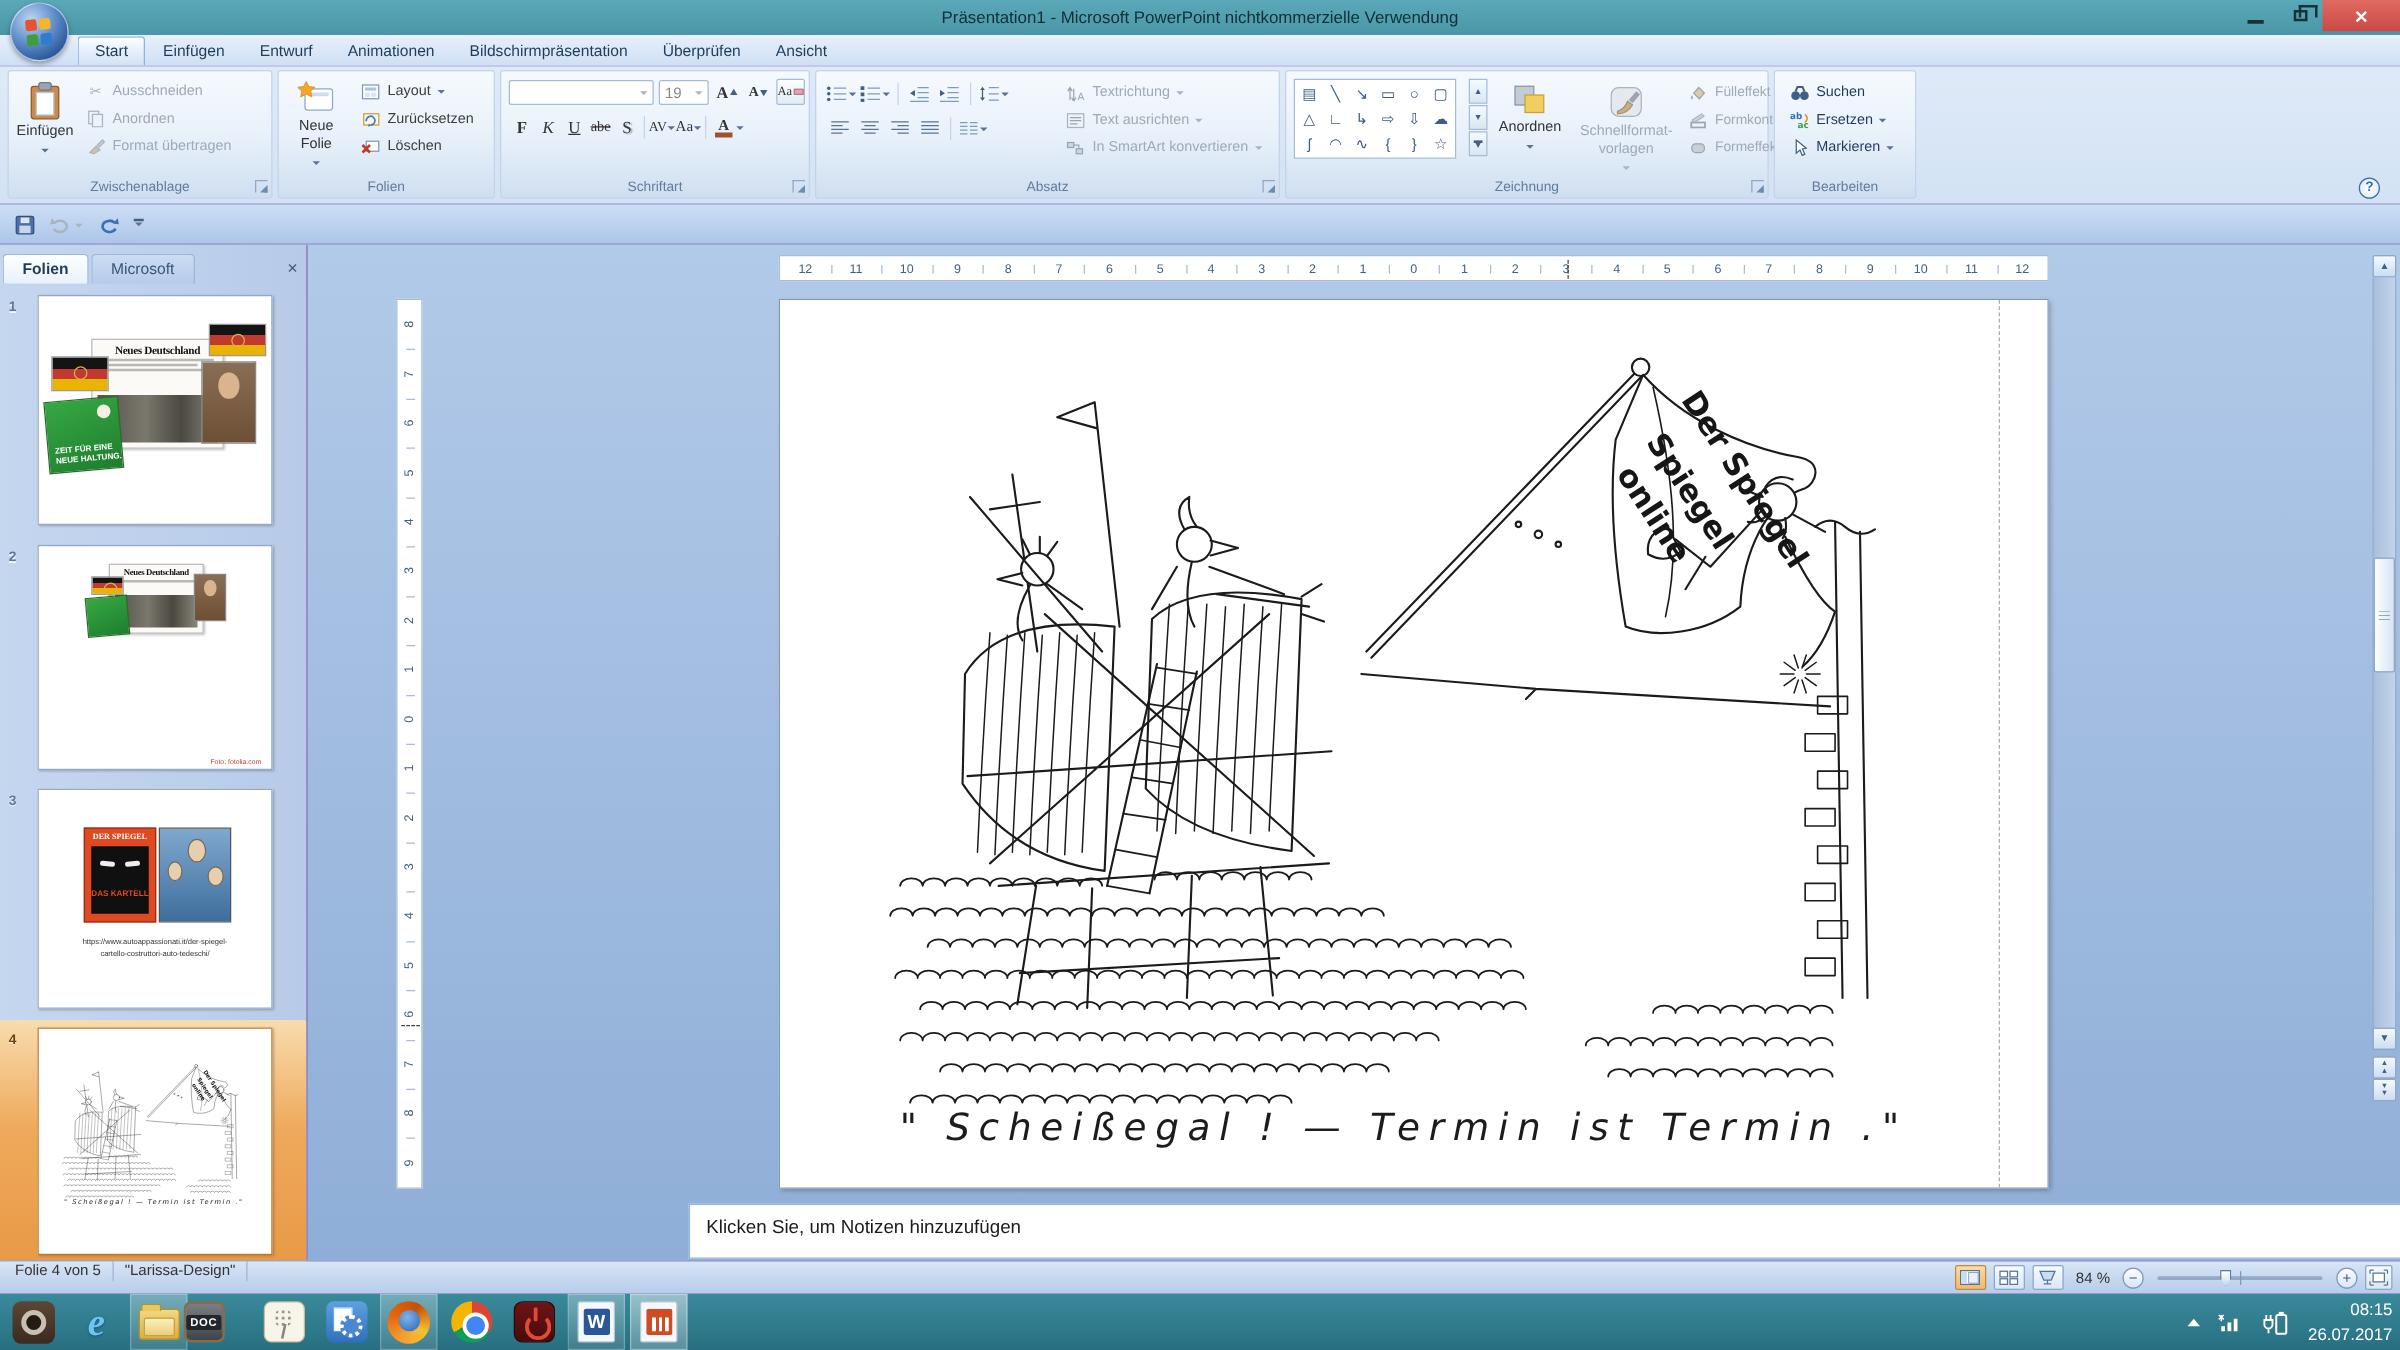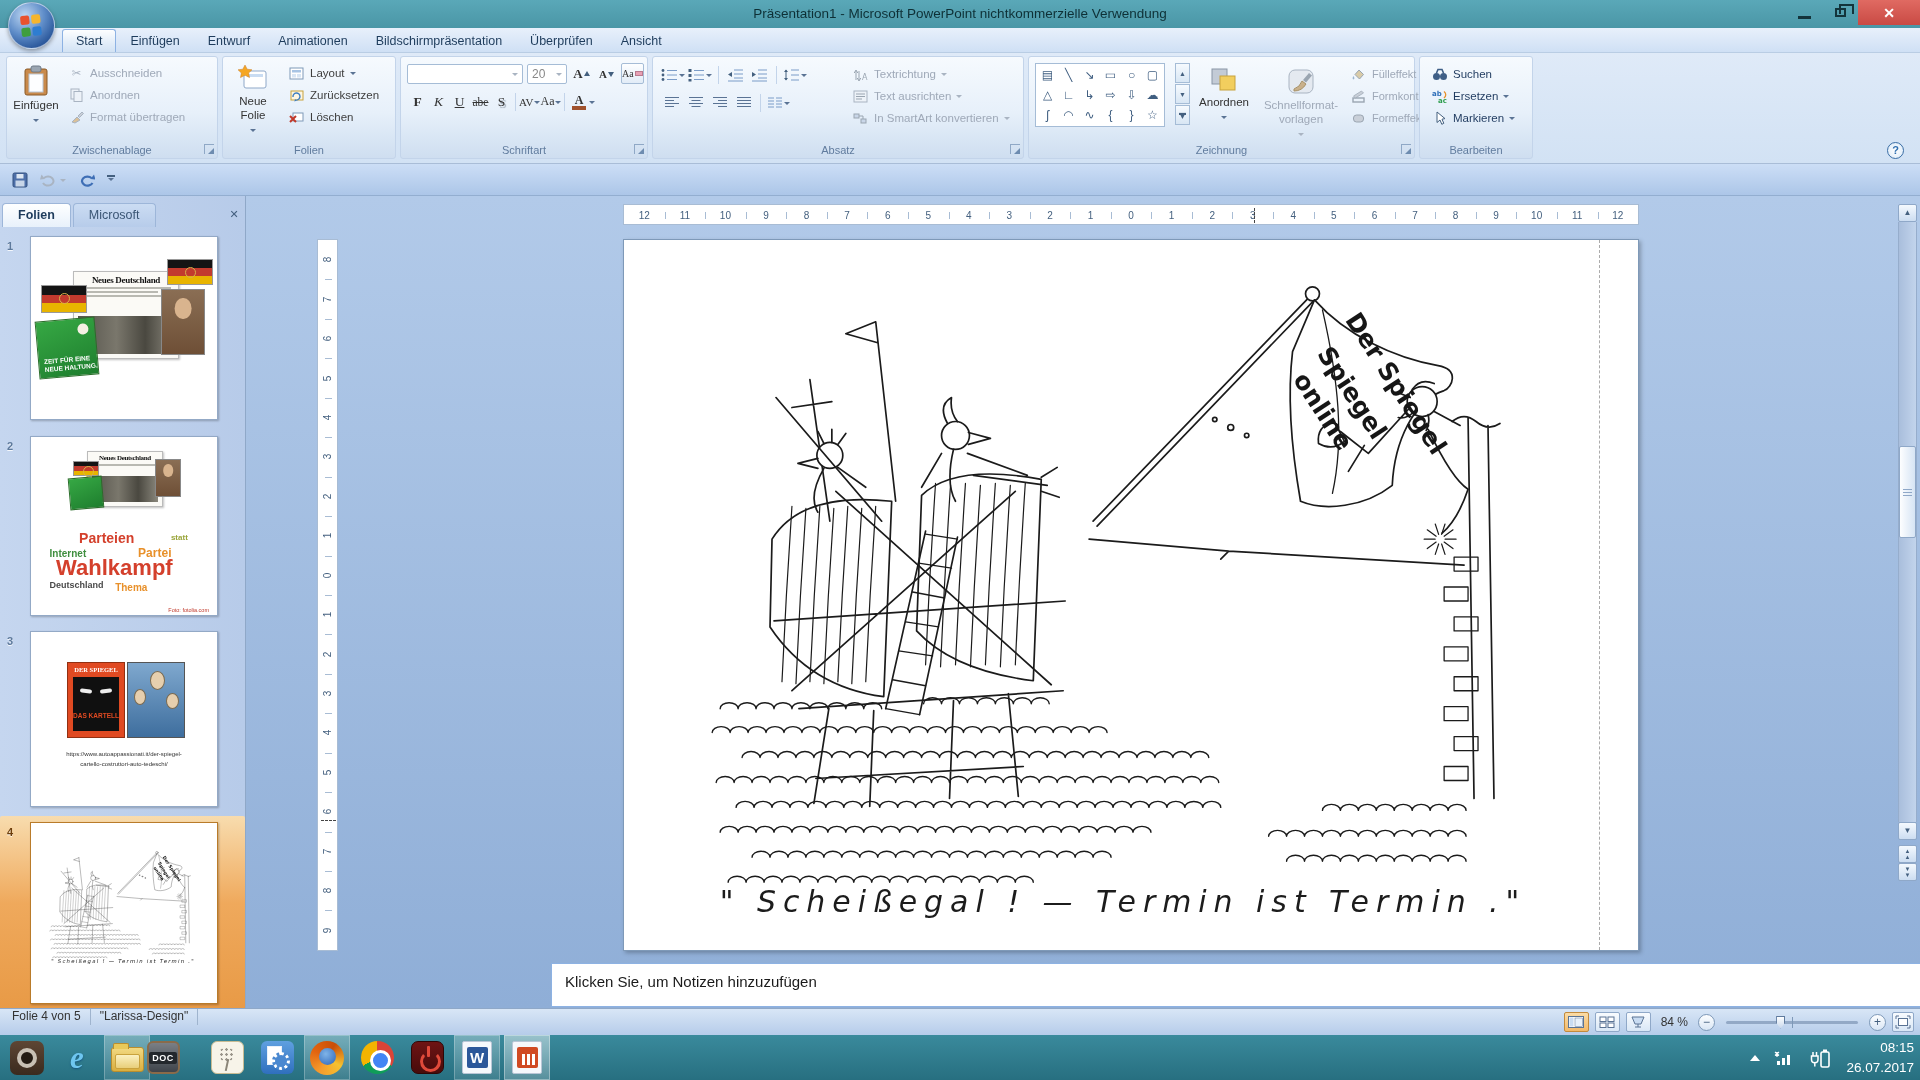--- a/index.html
+++ b/index.html
@@ -370,21 +370,21 @@
       <div class="glabel">Folien</div>
     </div>
 
     <div class="rgroup" style="left:400px;width:248px">
       <div class="abs" style="left:6px;top:6px;display:flex;gap:4px;align-items:center">
         <span class="combo" style="width:116px">
             <span></span>
             <span class="caret gray"></span>
           </span>
         <span class="combo" style="width:40px">
-            <span>20</span>
+            <span>19</span>
             <span class="caret gray"></span>
           </span>
         <span class="fmtbtn">
             <b style="font-size:13px">A</b>
             <svg width="6" height="6">
               <path d="M3 0 L6 5 L0 5z" fill="#44607F"></path>
             </svg>
           </span>
         <span class="fmtbtn">
             <b style="font-size:11px">A</b>
@@ -707,29 +707,20 @@
             <div class="tnum">2</div>
             <div class="tcard" style="height: 180px; position: absolute;">
   <div class="tp tp-paper" style="left:56px;top:14px;width:76px;height:56px">
     <div class="tp-mast" style="font-size:7px;padding-top:2px">Neues Deutschland</div>
     <div class="tp-line" style="margin:1.5px 5px"></div>
     <div class="tp-photo" style="height:26px"></div>
   </div>
   <div class="tp tp-flag" style="left:42px;top:24px;width:26px;height:15px"></div>
   <div class="tp tp-poster" style="left:38px;top:40px;width:34px;height:32px;transform:rotate(-5deg)"></div>
   <div class="tp tp-port" style="left:124px;top:22px;width:26px;height:38px"></div>
-  <div class="tp" style="left:12px;top:84px;width:164px;height:78px">
-    <span class="tp-cloudword" style="left:22%;top:12%;font-size:14px;color:#D4402C">Parteien</span>
-                <span class="tp-cloudword" style="left:78%;top:16%;font-size:8px;color:#9AA53A">statt</span>
-                <span class="tp-cloudword" style="left:4%;top:34%;font-size:10px;color:#3E8E3E">Internet</span>
-                <span class="tp-cloudword" style="left:58%;top:32%;font-size:12px;color:#E8902A">Partei</span>
-                <span class="tp-cloudword" style="left:8%;top:44%;font-size:22px;color:#D4402C">Wahlkampf</span>
-                <span class="tp-cloudword" style="left:4%;top:76%;font-size:9px;color:#4A4A4A">Deutschland</span>
-                <span class="tp-cloudword" style="left:44%;top:78%;font-size:10px;color:#E8902A">Thema</span>
-  </div>
   <div class="tp-credit">Foto: fotolia.com</div>
             </div>
           </div>
           <div class="throw" style="top: 429px; height: 188px;">
             <div class="tnum">3</div>
             <div class="tcard" style="height: 176px; position: absolute;">
   <div class="sp-cover" style="left:36px;top:30px;width:58px;height:76px">
     <div class="sp-head">DER SPIEGEL</div>
     <div class="sp-black">
                   <i style="left:7px;transform:rotate(6deg)"></i>

